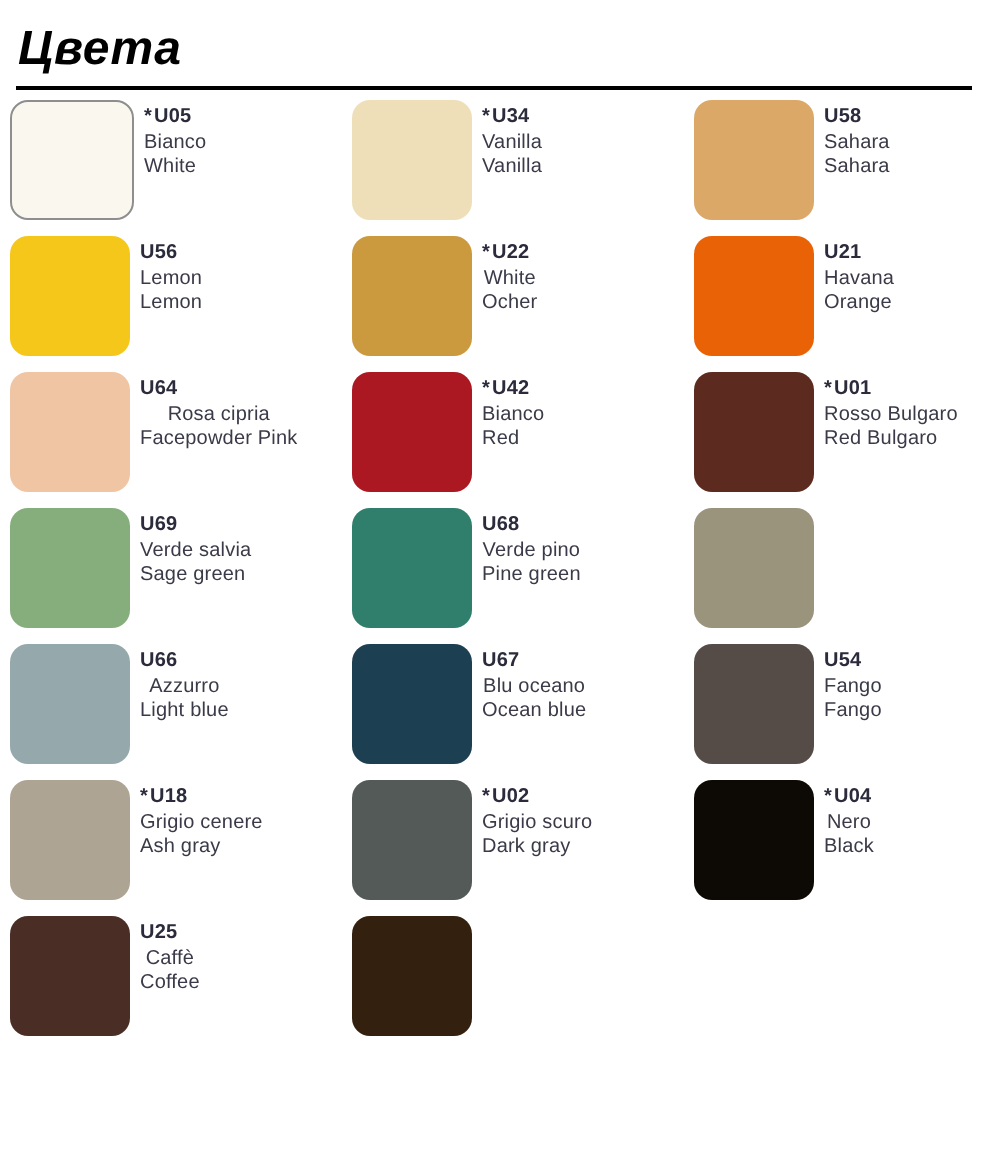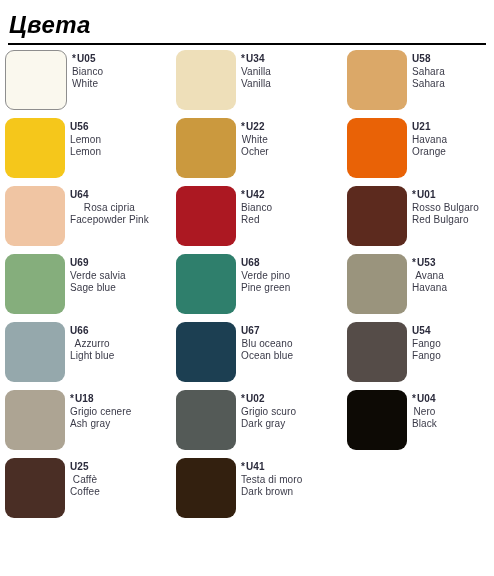--- a/index.html
+++ b/index.html
@@ -186,38 +186,33 @@
             <div class="name-en">Red Bulgaro</div>
           </div>
         </div>
       </div>
       <div class="row">
         <div class="cell">
           <div class="swatch" style="background: rgb(133, 174, 124);"></div>
           <div class="labels">
             <div class="code-line"><span>U69</span></div>
             <div class="name-it">Verde salvia</div>
-            <div class="name-en">Sage blue</div>
+            <div class="name-en">Sage green</div>
           </div>
         </div>
         <div class="cell">
           <div class="swatch" style="background: rgb(47, 127, 108);"></div>
           <div class="labels">
             <div class="code-line"><span>U68</span></div>
             <div class="name-it">Verde pino</div>
             <div class="name-en">Pine green</div>
           </div>
         </div>
         <div class="cell">
           <div class="swatch" style="background: rgb(154, 148, 125);"></div>
-          <div class="labels">
-            <div class="code-line"><span class="star">*</span><span>U53</span></div>
-            <div class="name-it">Avana</div>
-            <div class="name-en">Havana</div>
-          </div>
         </div>
       </div>
       <div class="row">
         <div class="cell">
           <div class="swatch" style="background: rgb(149, 168, 172);"></div>
           <div class="labels">
             <div class="code-line"><span>U66</span></div>
             <div class="name-it">Azzurro</div>
             <div class="name-en">Light blue</div>
           </div>
@@ -269,23 +264,18 @@
         <div class="cell">
           <div class="swatch" style="background: rgb(74, 46, 37);"></div>
           <div class="labels">
             <div class="code-line"><span>U25</span></div>
             <div class="name-it">Caffè</div>
             <div class="name-en">Coffee</div>
           </div>
         </div>
         <div class="cell">
           <div class="swatch" style="background: rgb(51, 32, 15);"></div>
-          <div class="labels">
-            <div class="code-line"><span class="star">*</span><span>U41</span></div>
-            <div class="name-it">Testa di moro</div>
-            <div class="name-en">Dark brown</div>
-          </div>
         </div>
         <div class="cell empty"></div>
       </div>
     </div>
 
 </div>
 
 </body></html>

